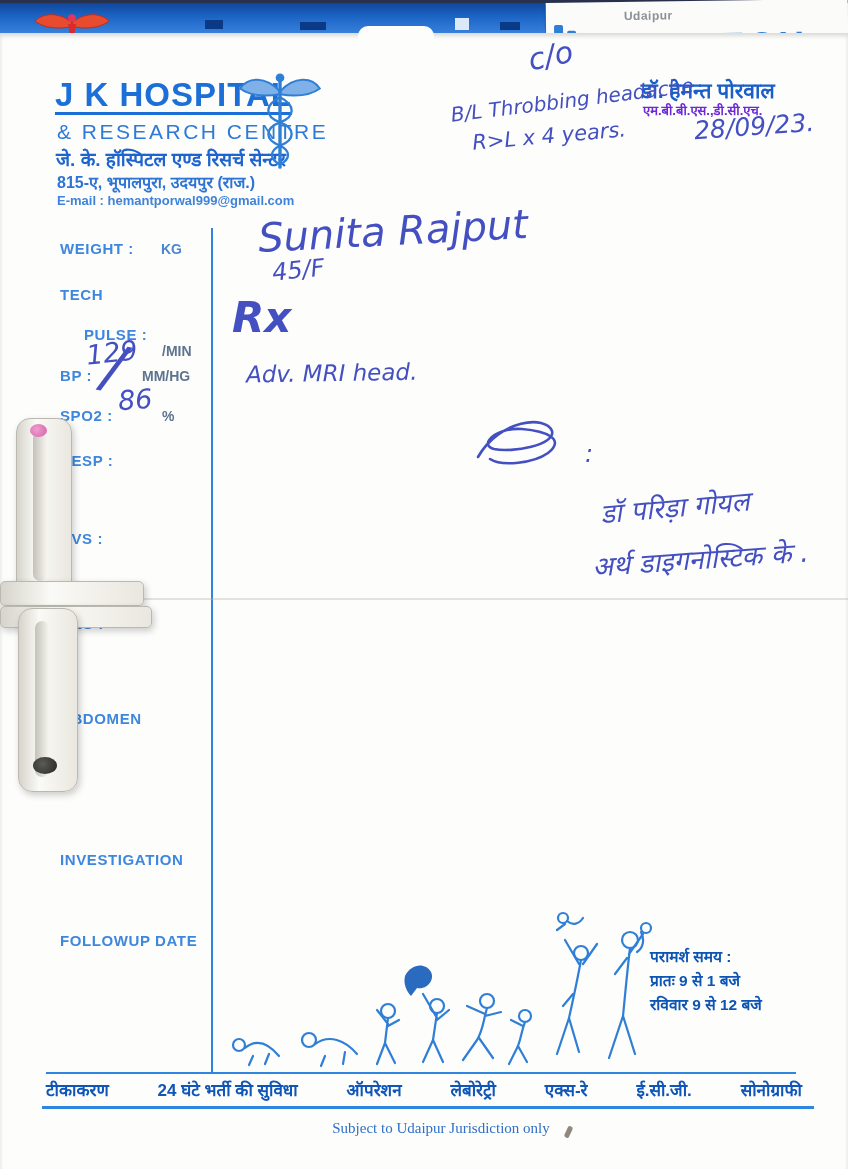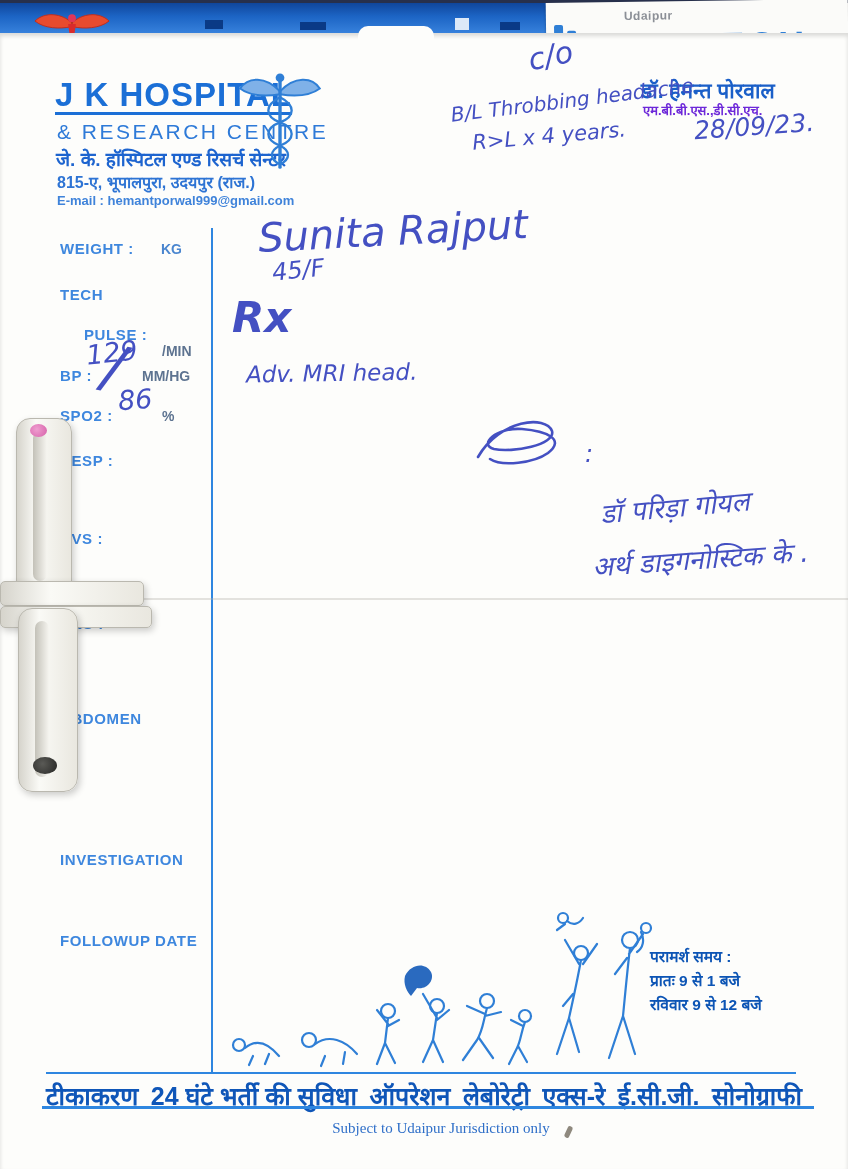--- a/index.html
+++ b/index.html
@@ -54,21 +54,21 @@
   .dot-pink{position:absolute;left:30px;top:424px;width:17px;height:13px;border-radius:50%;
         background:radial-gradient(circle at 40% 40%,#ef9ed0,#d65fa8);z-index:9;}
   .dot-dark{position:absolute;left:33px;top:757px;width:24px;height:17px;border-radius:50%;
         background:radial-gradient(circle at 40% 40%,#5a5a56,#262624);z-index:9;}
 
   
   .timings{position:absolute;left:650px;top:945px;width:175px;font-size:15.5px;font-weight:bold;
            color:#0d55b5;line-height:24px;}
   .hline{position:absolute;background:#2e86e0;}
   .services{position:absolute;left:46px;top:1078px;width:756px;display:flex;justify-content:space-between;
-            font-size:25px;font-weight:bold;color:#0f56b8;}
+            font-size:17px;font-weight:bold;color:#0f56b8;}
   .footer{position:absolute;left:0;top:1120px;width:848px;text-align:center;font-size:15px;
           color:#2f6fc8;font-family:"Liberation Serif",serif;padding-left:17px;}
   .speck{position:absolute;left:566px;top:1126px;width:5px;height:12px;background:#8f897e;
          transform:rotate(25deg);border-radius:2px;}
   .art{position:absolute;left:225px;top:898px;}
   .sig{position:absolute;left:468px;top:413px;}
   .cad{position:absolute;left:236px;top:70px;}
   .redlogo{position:absolute;left:33px;top:9px;}
 </style>
 </head>

